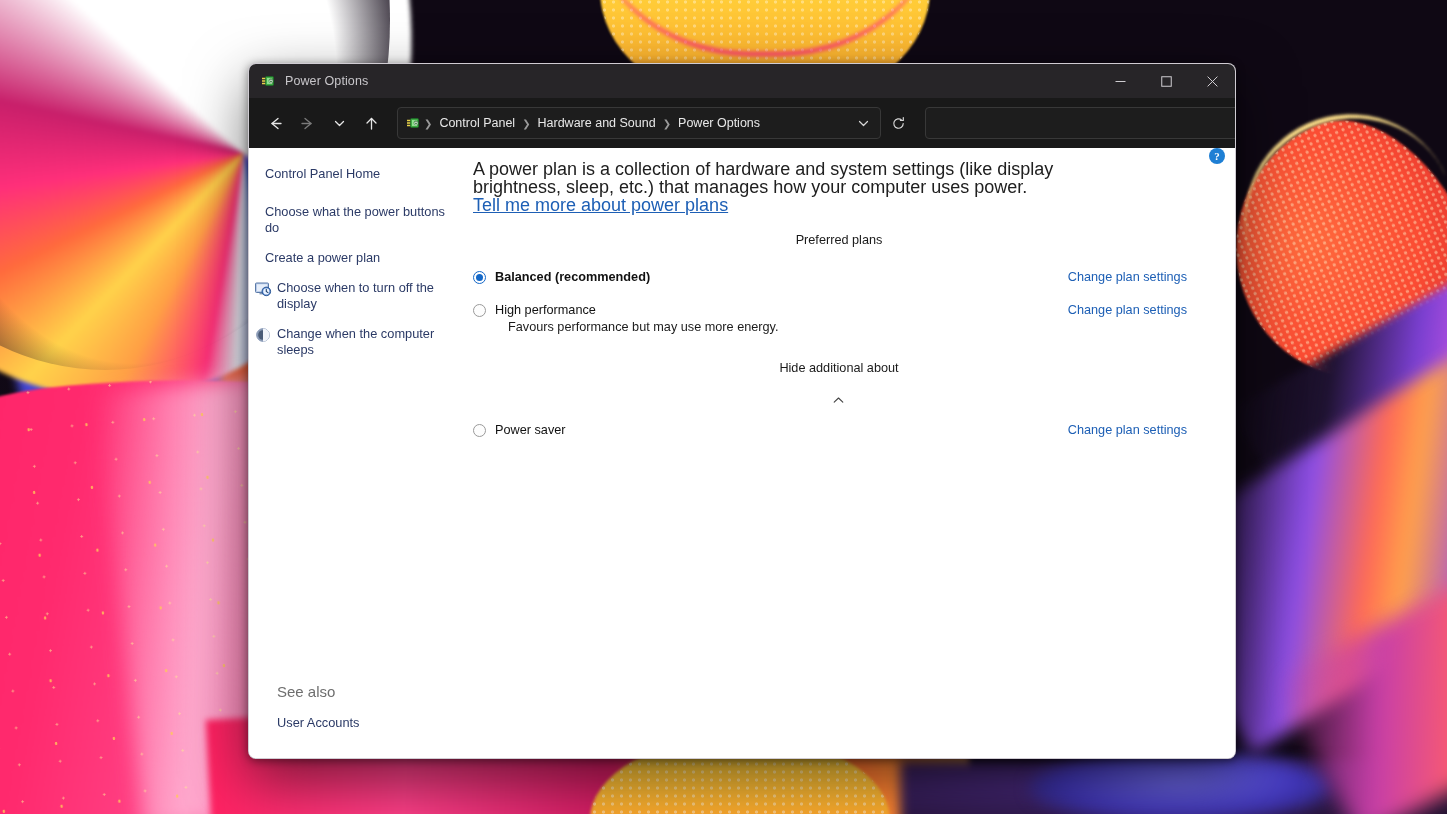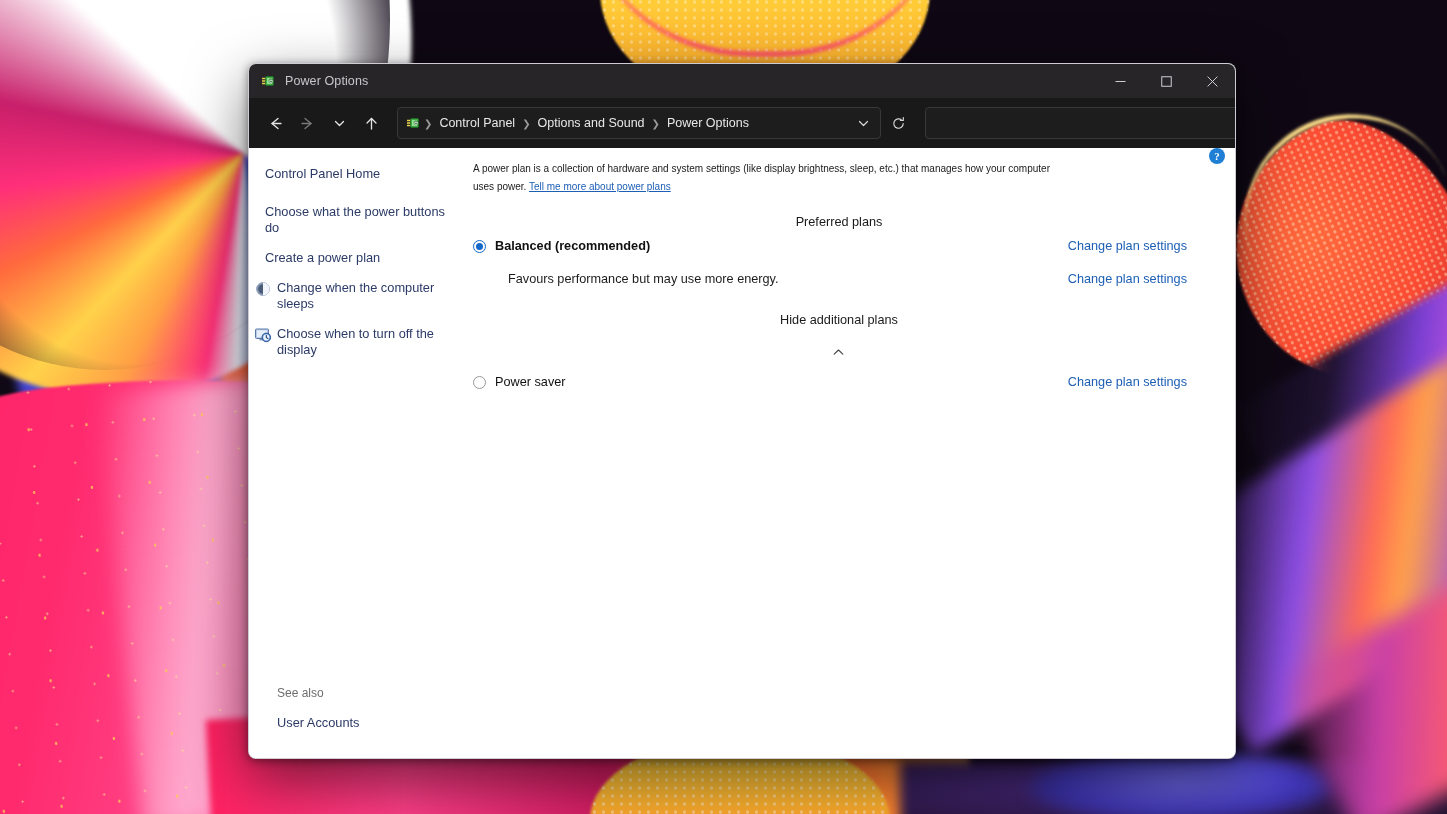--- a/index.html
+++ b/index.html
@@ -357,21 +357,21 @@
   .side-link.has-icon { padding-left: 28px; }
   .side-ico {
     position: absolute;
     left: 5px; top: 0px;
     width: 18px; height: 18px;
   }
   #see-also {
     position: absolute;
     left: 28px; bottom: 58px;
     color: #6e6e6e;
-    font-size: 12px;
+    font-size: 15px;
   }
   #useraccounts {
     position: absolute;
     left: 28px; bottom: 28px;
     color: #2b3a66;
     font-size: 12.8px;
   }
 
   #content {
     flex: 1 1 auto;
@@ -392,21 +392,21 @@
   }
   #page-title {
     color: #1d4b8f;
     font-size: 18px;
     font-weight: normal;
     margin: 15px 0 10px 0;
     letter-spacing: 0.1px;
   }
   #intro {
     color: #202020;
-    font-size: 10px;
+    font-size: 18px;
     line-height: 18px;
     max-width: 584px;
   }
   #intro-link {
     color: #1d5fb5;
     text-decoration: underline;
   }
   .section-head {
     display: flex;
     align-items: center;
@@ -424,20 +424,21 @@
     height: 1px;
     background: #d8d8d8;
   }
   .section-head .chev {
     flex: 0 0 auto;
     color: #444;
     display: flex; align-items: center;
     width: 14px;
   }
   .plan {
+    margin-top: 13px;
     position: relative;
   }
   .plan-row {
     display: flex;
     align-items: center;
   }
   .radio {
     width: 13px; height: 13px;
     border-radius: 50%;
     border: 1px solid #9a9a9a;
@@ -569,21 +570,21 @@
             <rect x="4.5" y="3.5" width="8" height="9" rx="1.2" fill="#3faa45" stroke="#1e6b28" stroke-width="1"></rect>
             <rect x="6" y="5" width="5" height="6" fill="#8fe08f"></rect>
             <path d="M1 5.5h3.2M1 8h3.2M1 10.5h3.2" stroke="#e8d24a" stroke-width="1.3"></path>
             <circle cx="10" cy="8" r="2.4" fill="#2c7a33"></circle>
             <path d="M9.1 6.3v1.3M10.9 6.3v1.3M8.6 7.7h2.8v0.9a1.4 1.4 0 0 1-1.4 1.4 1.4 1.4 0 0 1-1.4-1.4z" stroke="#eaeaea" stroke-width="0.8" fill="none"></path>
           </svg>
         </div>
         <span class="crumb-sep">❯</span>
         <span class="crumb">Control Panel</span>
         <span class="crumb-sep">❯</span>
-        <span class="crumb">Options and Sound</span>
+        <span class="crumb">Hardware and Sound</span>
         <span class="crumb-sep">❯</span>
         <span class="crumb">Power Options</span>
         <div id="addr-spacer"></div>
         <div id="addr-chevron">
           <svg width="13" height="13" viewBox="0 0 13 13">
               <path d="M2.5 4.5l4 4 4-4" fill="none" stroke="currentColor" stroke-width="1.2" stroke-linecap="round" stroke-linejoin="round"></path>
             </svg>
         </div>
       </div>
 
@@ -599,47 +600,47 @@
 
       </div>
     </div>
 
     <div id="body">
 
       <div id="sidebar">
         <a class="side-link">Control Panel Home</a>
         <a class="side-link" style="margin-top:22px;">Choose what the power buttons do</a>
         <a class="side-link">Create a power plan</a>
-
-        <a class="side-link has-icon">
-          <span class="side-ico">
-            <svg width="18" height="18" viewBox="0 0 18 18">
-              <circle cx="9" cy="9" r="6.4" fill="#dfe6f2" stroke="#96a6c0" stroke-width="1"></circle>
-              <path d="M9 2.6a6.4 6.4 0 0 0 0 12.8z" fill="#8a9ab5"></path>
-              <path d="M9 2.6a6.4 6.4 0 0 1 0 12.8" fill="#f2f5fb"></path>
-              <path d="M9 4.2a4.8 4.8 0 0 0 0 9.6z" fill="#4a5c78"></path>
-            </svg>
-          </span>
-          <span>Change when the computer sleeps</span>
-        </a>
 
         <a class="side-link has-icon">
           <span class="side-ico">
             <svg width="18" height="18" viewBox="0 0 18 18">
               <rect x="1.5" y="3" width="13" height="9.5" rx="1" fill="#b9cbe8" stroke="#5a7aa8" stroke-width="1"></rect>
               <rect x="3" y="4.3" width="10" height="6.8" fill="#e6eefa"></rect>
               <rect x="5.5" y="13" width="6" height="1.4" fill="#7f95b5"></rect>
               <circle cx="12.3" cy="11.4" r="4.3" fill="#4f7fc8" stroke="#2e5a97" stroke-width="1"></circle>
               <circle cx="12.3" cy="11.4" r="3.1" fill="#e9f2ff"></circle>
               <path d="M12.3 9.2v2.3l1.7 1.1" stroke="#24466f" stroke-width="1.1" fill="none" stroke-linecap="round"></path>
             </svg>
           </span>
           <span>Choose when to turn off the display</span>
         </a>
 
+        <a class="side-link has-icon">
+          <span class="side-ico">
+            <svg width="18" height="18" viewBox="0 0 18 18">
+              <circle cx="9" cy="9" r="6.4" fill="#dfe6f2" stroke="#96a6c0" stroke-width="1"></circle>
+              <path d="M9 2.6a6.4 6.4 0 0 0 0 12.8z" fill="#8a9ab5"></path>
+              <path d="M9 2.6a6.4 6.4 0 0 1 0 12.8" fill="#f2f5fb"></path>
+              <path d="M9 4.2a4.8 4.8 0 0 0 0 9.6z" fill="#4a5c78"></path>
+            </svg>
+          </span>
+          <span>Change when the computer sleeps</span>
+        </a>
+
         <div id="see-also">See also</div>
         <a id="useraccounts">User Accounts</a>
       </div>
 
       <div id="content">
         <div id="help-btn">?</div>
 
 
         <div id="intro">
           <span>A power plan is a collection of hardware and system settings (like display brightness, sleep, etc.) that manages how your computer uses power. </span><a id="intro-link">Tell me more about power plans</a>
@@ -652,26 +653,30 @@
 
         <div class="plan">
           <div class="plan-row">
             <span class="radio checked"></span>
             <span class="plan-name bold">Balanced (recommended)</span>
           </div>
           <a class="change-link">Change plan settings</a>
         </div>
 
         <div class="plan" style="margin-top:19px;">
+          <div class="plan-row">
+            <span class="radio"></span>
+            <span class="plan-name">High performance</span>
+          </div>
           <div class="plan-desc">Favours performance but may use more energy.</div>
           <a class="change-link">Change plan settings</a>
         </div>
 
         <div class="section-head" style="margin-top:27px;">
-          <span class="label">Hide additional plans</span>
+          <span class="label">Hide additional about</span>
           <span class="rule"></span>
           <span class="chev">
             <svg width="13" height="13" viewBox="0 0 13 13">
                 <path d="M2.2 8.2l4.3-4.2 4.3 4.2" fill="none" stroke="currentColor" stroke-width="1.1" stroke-linecap="round" stroke-linejoin="round"></path>
               </svg>
           </span>
         </div>
 
         <div class="plan" style="margin-top:16px;">
           <div class="plan-row">

